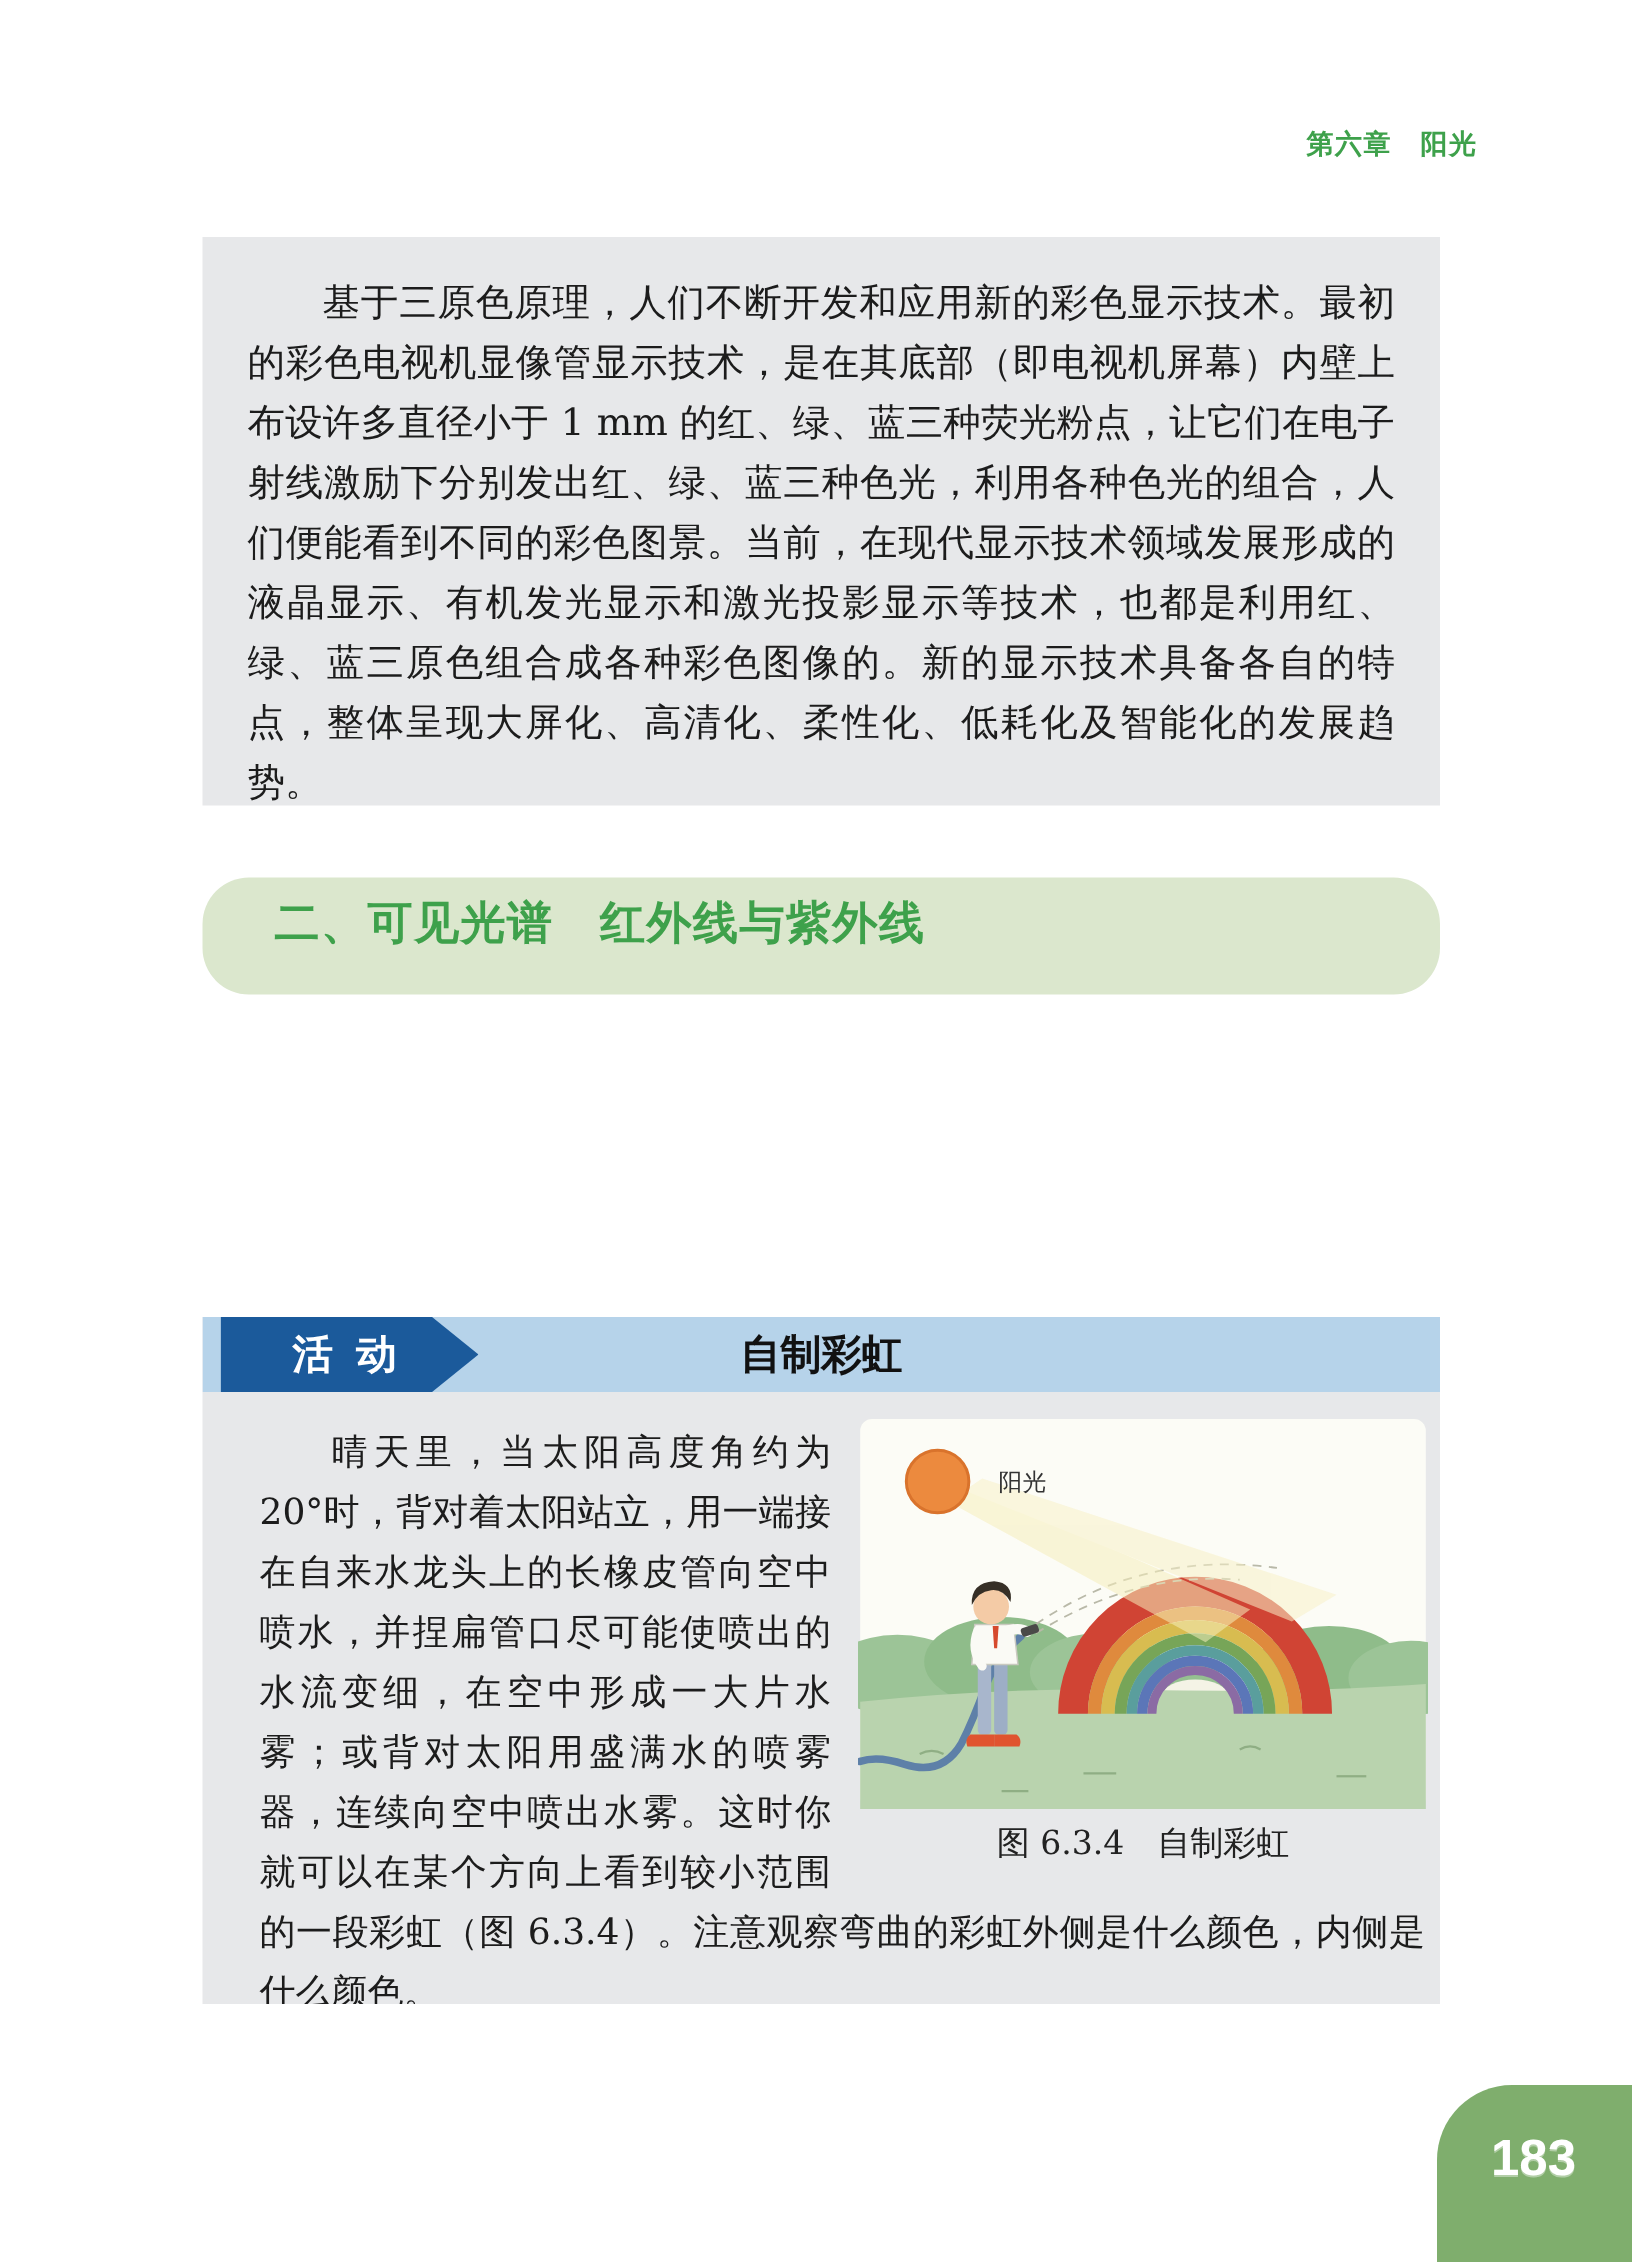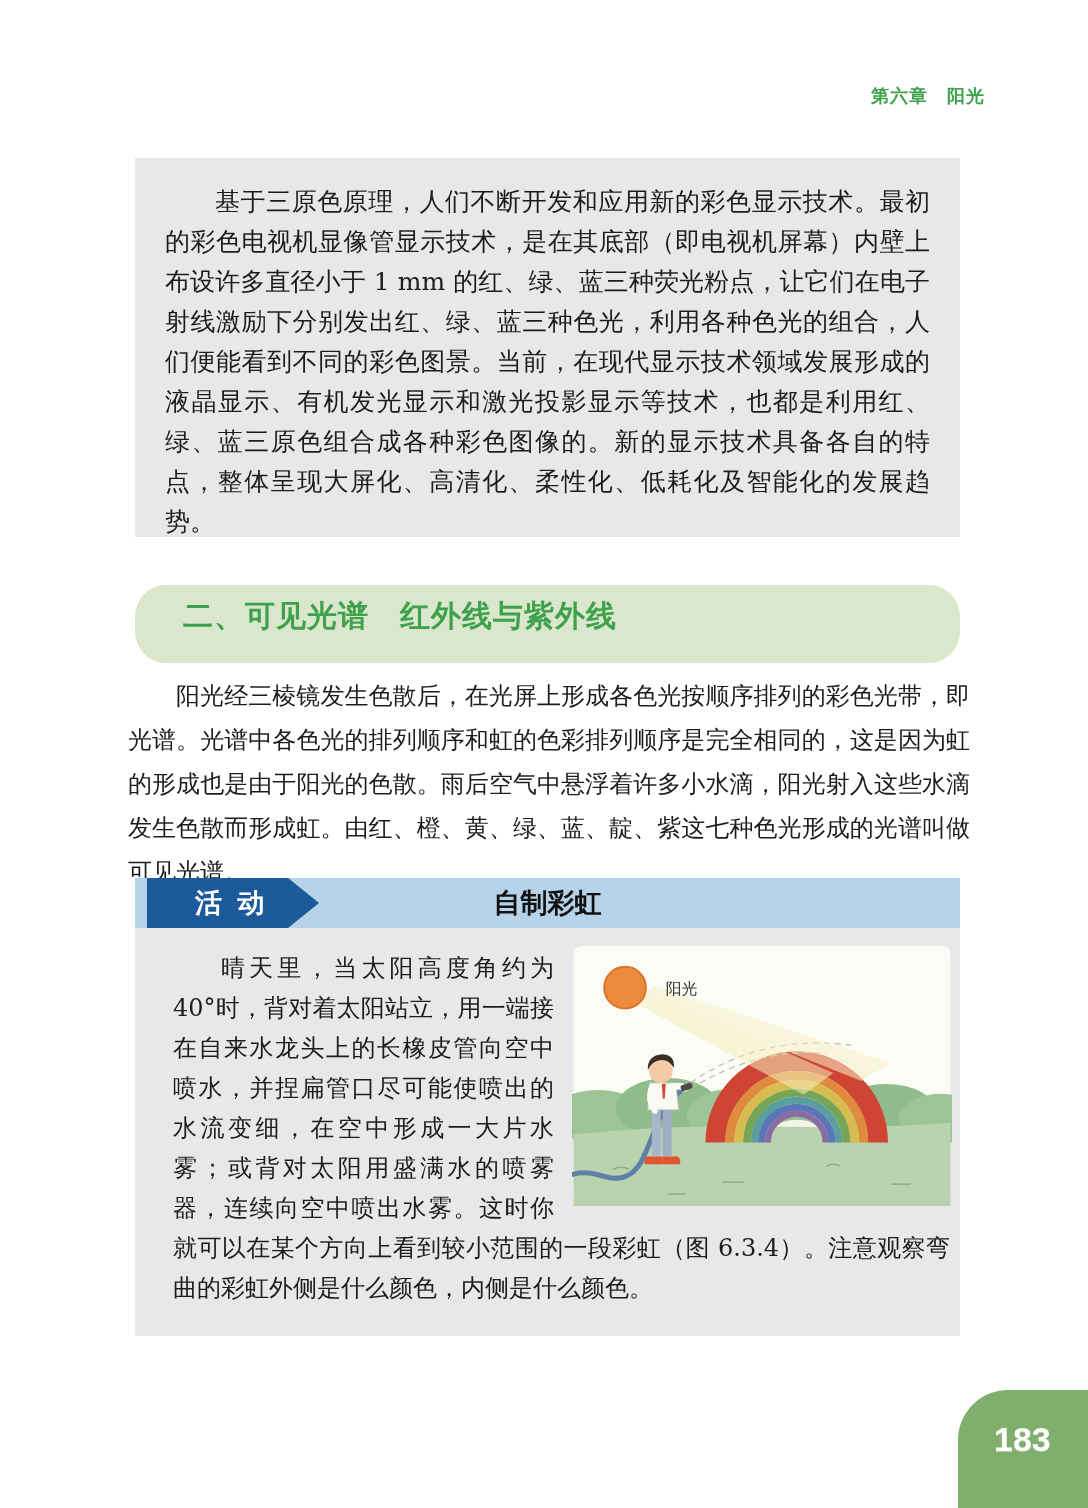--- a/index.html
+++ b/index.html
@@ -87,23 +87,20 @@
 <div class="page">
 
   <div class="chapter-header">第六章　阳光</div>
 
   <div class="intro-box">
     <p>基于三原色原理，人们不断开发和应用新的彩色显示技术。最初的彩色电视机显像管显示技术，是在其底部（即电视机屏幕）内壁上布设许多直径小于 1 mm 的红、绿、蓝三种荧光粉点，让它们在电子射线激励下分别发出红、绿、蓝三种色光，利用各种色光的组合，人们便能看到不同的彩色图景。当前，在现代显示技术领域发展形成的液晶显示、有机发光显示和激光投影显示等技术，也都是利用红、绿、蓝三原色组合成各种彩色图像的。新的显示技术具备各自的特点，整体呈现大屏化、高清化、柔性化、低耗化及智能化的发展趋势。</p>
   </div>
 
   <div class="section-title">二、可见光谱　红外线与紫外线</div>
 
-  <div class="section-para">
-    <p>阳光经三棱镜发生色散后，在光屏上形成各色光按顺序排列的彩色光带，即光谱。光谱中各色光的排列顺序和虹的色彩排列顺序是完全相同的，这是因为虹的形成也是由于阳光的色散。雨后空气中悬浮着许多小水滴，阳光射入这些水滴发生色散而形成虹。由红、橙、黄、绿、蓝、靛、紫这七种色光形成的光谱叫做可见光谱。</p>
-  </div>
 
   <div class="activity-box">
     <div class="activity-header">
       <div class="activity-title">自制彩虹</div>
       <div class="activity-tag">活 动</div>
     </div>
     <div class="activity-content">
       <div class="activity-figure">
         <svg width="380" height="260" viewBox="0 0 380 262">
 
@@ -169,22 +166,23 @@
 
             <path d="M89,139 L93,139 L92,154 L90,154 Z" fill="#d64a2e"></path>
 
             <circle cx="88" cy="126" r="12" fill="#f4cba6"></circle>
 
             <path d="M75,125 Q74,110 90,109 Q103,110 101,123 Q96,114 88,115 Q79,116 75,125 Z" fill="#362f26"></path>
 
             <rect x="108" y="139" width="12" height="6" rx="2" transform="rotate(-18 114 142)" fill="#4a4a48"></rect>
           </g>
         </svg>
+        <span class="figure-caption">图 6.3.4　自制彩虹</span>
       </div>
-      <p class="activity-para">晴天里，当太阳高度角约为 40°时，背对着太阳站立，用一端接在自来水龙头上的长橡皮管向空中喷水，并捏扁管口尽可能使喷出的水流变细，在空中形成一大片水雾；或背对太阳用盛满水的喷雾器，连续向空中喷出水雾。这时你就可以在某个方向上看到较小范围的一段彩虹（图 6.3.4）。注意观察弯曲的彩虹外侧是什么颜色，内侧是什么颜色。</p>
+      <p class="activity-para">晴天里，当太阳高度角约为 20°时，背对着太阳站立，用一端接在自来水龙头上的长橡皮管向空中喷水，并捏扁管口尽可能使喷出的水流变细，在空中形成一大片水雾；或背对太阳用盛满水的喷雾器，连续向空中喷出水雾。这时你就可以在某个方向上看到较小范围的一段彩虹（图 6.3.4）。注意观察弯曲的彩虹外侧是什么颜色，内侧是什么颜色。</p>
     </div>
   </div>
 
   <div class="page-number-badge">
     <span>183</span>
   </div>
 
 </div>
 
 </body></html>

